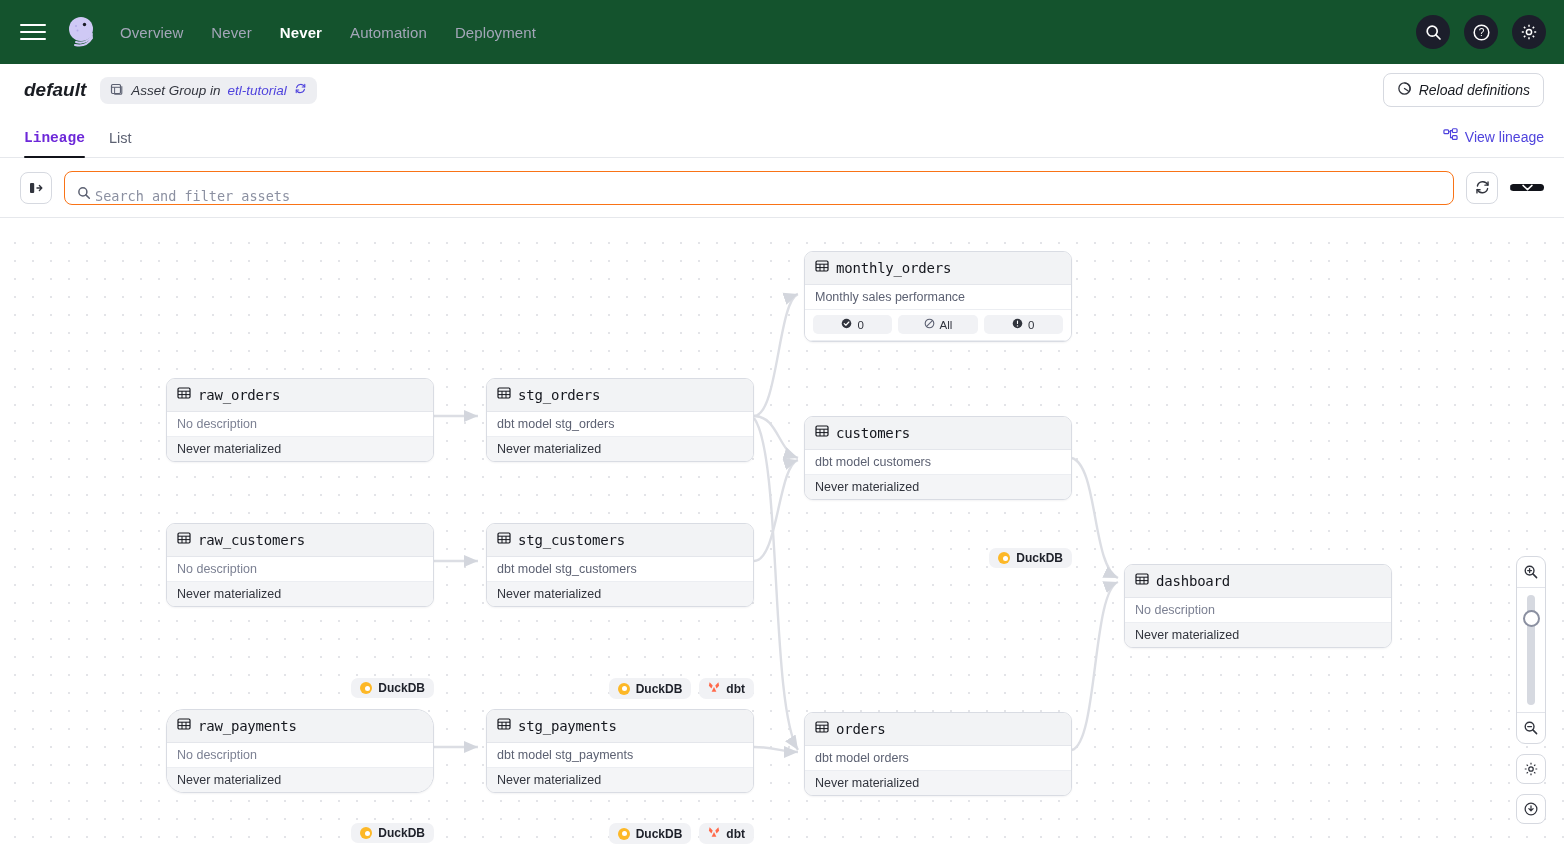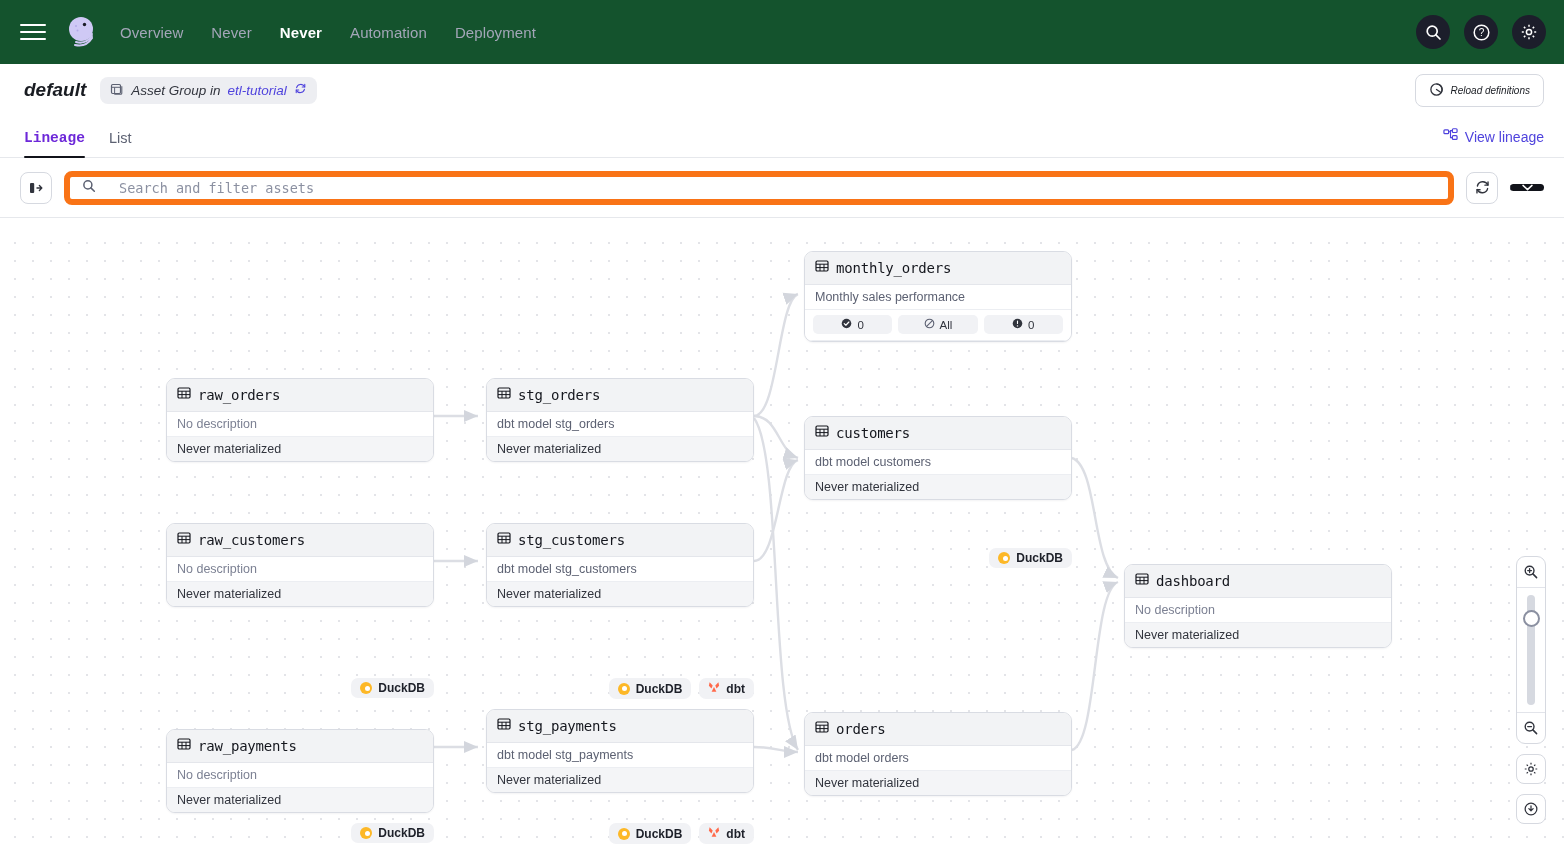--- a/index.html
+++ b/index.html
@@ -37,21 +37,21 @@
   .page-title { font-size: 19px; font-weight: 700; color: #191c22; margin-right: 14px; }
   .group-badge {
     display: inline-flex; align-items: center; gap: 7px;
     background: #edeef2; border-radius: 8px; padding: 5px 10px;
     font-size: 13.5px; color: #31343d; cursor: pointer;
   }
   .group-badge a { color: #4f43dd; text-decoration: none; }
   .reload-btn {
     margin-left: auto; display: inline-flex; align-items: center; gap: 7px;
     border: 1px solid #d6d9e0; border-radius: 8px; background: #fff;
-    padding: 7px 13px; font-size: 10px; color: #191c22; cursor: pointer;
+    padding: 7px 13px; font-size: 14px; color: #191c22; cursor: pointer;
   }
 
   
   .tabsrow {
     height: 42px; display: flex; align-items: flex-end; padding: 0 20px 0 24px;
     border-bottom: 1px solid #e6e8ec; background: #fff;
   }
   .tab { font-size: 14.5px; color: #5c6172; padding: 0 0 11px 0; margin-right: 24px;
     cursor: pointer; position: relative; }
   .tab.active { color: #6d28d9; font-weight: 700; font-family: Liberation Mono, monospace; }
@@ -61,22 +61,22 @@
     color: #4f43dd; font-size: 14px; padding-bottom: 11px; cursor: pointer; }
 
   
   .filterbar {
     height: 60px; display: flex; align-items: center; gap: 12px;
     padding: 0 20px 0 20px; background: #fff; border-bottom: 1px solid #e6e8ec;
     position: relative; z-index: 20;
   }
   .sq-btn { width: 32px; height: 32px; border: 1px solid #d6d9e0; border-radius: 8px;
     background: #fff; display: flex; align-items: center; justify-content: center; cursor: pointer; }
-  .searchwrap { flex: 1; height: 34px; border: 6px solid #f97316; border-radius: 8px;
-    display: flex; align-items: center; gap: 23px; padding: 0 12px; background: #fff; }
+  .searchwrap { flex: 1; height: 34px; border: 1px solid #f97316; border-radius: 8px;
+    display: flex; align-items: flex-end; gap: 4px; padding: 0 12px; background: #fff; }
   .searchwrap input {
     border: none; outline: none; width: 100%; background: transparent;
     font-family: "DejaVu Sans Mono", monospace; font-size: 13.5px; color: #31343d;
   }
   .searchwrap input::placeholder { color: #8b90a1; }
   .mat-group { display: flex; align-items: stretch; background: #11131a;
     border-radius: 9px; overflow: hidden; cursor: pointer; }
   .mat-main { display: flex; align-items: center; gap: 8px; color: #fff;
     font-size: 14px; padding: 9px 14px; }
   .mat-divider { width: 1px; background: #3a3d4a; }
@@ -333,21 +333,21 @@
     </div>
     <div class="tagrow" style="left:166px; top:597px; width:268px; justify-content:flex-end;">
       <span class="tag">
           <span class="duck-dot">
             <i></i>
           </span>
           <span>DuckDB</span>
         </span>
     </div>
 
-    <div class="node" style="left:166px; top:503px;">
+    <div class="node" style="left:166px; top:483px;border-radius:18px;">
       <div class="node-head">
         <span>
           <svg width="14" height="14" viewBox="0 0 14 14">
               <rect x="1" y="2" width="12" height="10" rx="1.2" fill="none" stroke="#14161d" stroke-width="1.2"></rect>
               <path d="M1 5.2h12M1 8.6h12M5 5.2V12M9 5.2V12" stroke="#14161d" stroke-width="1"></path>
             </svg>
         </span>
         <span class="node-name">raw_payments</span>
       </div>
       <div class="node-desc muted">No description</div>

